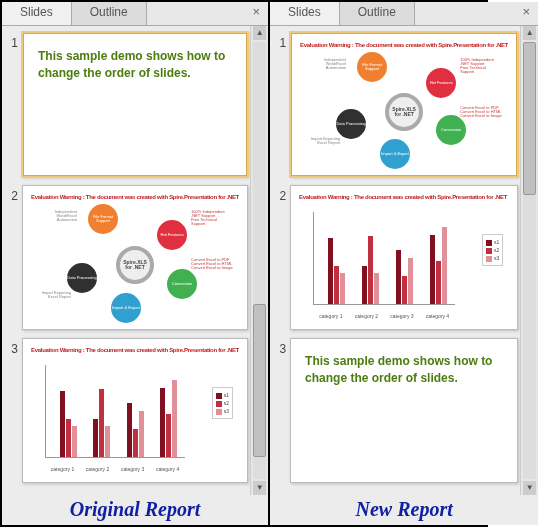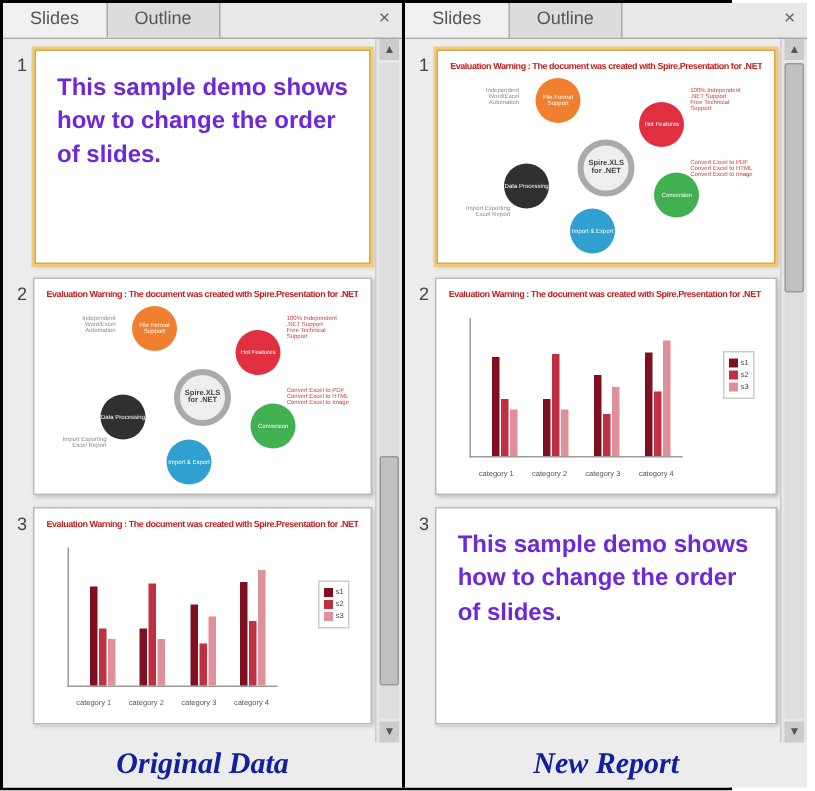--- a/index.html
+++ b/index.html
@@ -9,21 +9,21 @@
     .panel + .panel { border-left: 2px solid #000; }
     .tabs { display: flex; background: #e8e8e8; border-bottom: 1px solid #aaa; height: 24px; }
     .tab { padding: 3px 18px; font-size: 12px; color: #555; background: #dcdcdc; border-right: 1px solid #aaa; cursor: pointer; }
     .tab.active { background: #f0f0f0; }
     .tabs .close { margin-left: auto; padding: 2px 8px; font-size: 13px; color: #666; cursor: pointer; }
     .thumbs { flex: 1; background: #ececec; overflow-y: auto; padding: 6px 4px 0 4px; position: relative; }
     .thumb-row { display: flex; margin-bottom: 8px; align-items: flex-start; }
     .num { width: 16px; font-size: 12px; color: #444; text-align: right; padding-right: 4px; padding-top: 4px; }
     .thumb { flex: 1; background: #fff; border: 1px solid #bbb; box-shadow: 1px 1px 3px rgba(0,0,0,0.2); height: 145px; position: relative; padding: 8px; }
     .thumb.selected { border: 2px solid #d6a84f; outline: 2px solid #f0c97a; outline-offset: -1px; }
-    .demo-text { color: #6d28d9; font-size: 16px; font-weight: bold; line-height: 1.4; padding: 6px; }
+    .demo-text { color: #4d7c0f; font-size: 12px; font-weight: bold; line-height: 1.4; padding: 6px; }
     .watermark { color: #c02020; font-size: 6px; font-weight: bold; letter-spacing: -0.3px; white-space: nowrap; overflow: hidden; }
     .diagram { position: absolute; top: 24px; left: 10px; right: 10px; bottom: 10px; display: flex; align-items: center; justify-content: center; }
     .center-circle { position: absolute; width: 38px; height: 38px; border-radius: 50%; background: #eee; border: 4px solid #aaa; display: flex; align-items: center; justify-content: center; font-size: 5px; text-align: center; color: #444; font-weight: bold; line-height: 1; }
     .node { position: absolute; width: 30px; height: 30px; border-radius: 50%; display: flex; align-items: center; justify-content: center; font-size: 4px; color: #fff; text-align: center; line-height: 1; }
     .n1 { background: #f08030; top: -6px; left: 55px; }
     .n2 { background: #e03040; top: 10px; right: 50px; }
     .n3 { background: #40b050; bottom: 20px; right: 40px; }
     .n4 { background: #30a0d0; bottom: -4px; left: 78px; }
     .n5 { background: #303030; bottom: 26px; left: 34px; }
     .label-txt { position: absolute; font-size: 4px; color: #888; line-height: 1; }
@@ -127,21 +127,21 @@
         </div>
       </div>
     </div>
     <div class="scrollbar">
       <div class="sb-btn" style="top:0">▲</div>
       <div class="sb-track">
           <div class="sb-thumb" style="top:60%;height:35%"></div>
         </div>
       <div class="sb-btn" style="bottom:0">▼</div>
     </div>
-    <div class="caption">Original Data</div>
+    <div class="caption">Original Report</div>
   </div>
 
   <div class="panel">
     <div class="tabs">
       <div class="tab active">Slides</div>
       <div class="tab">Outline</div>
       <div class="close">×</div>
     </div>
     <div class="thumbs" style="padding-right:20px;">
       <div class="thumb-row sel">

